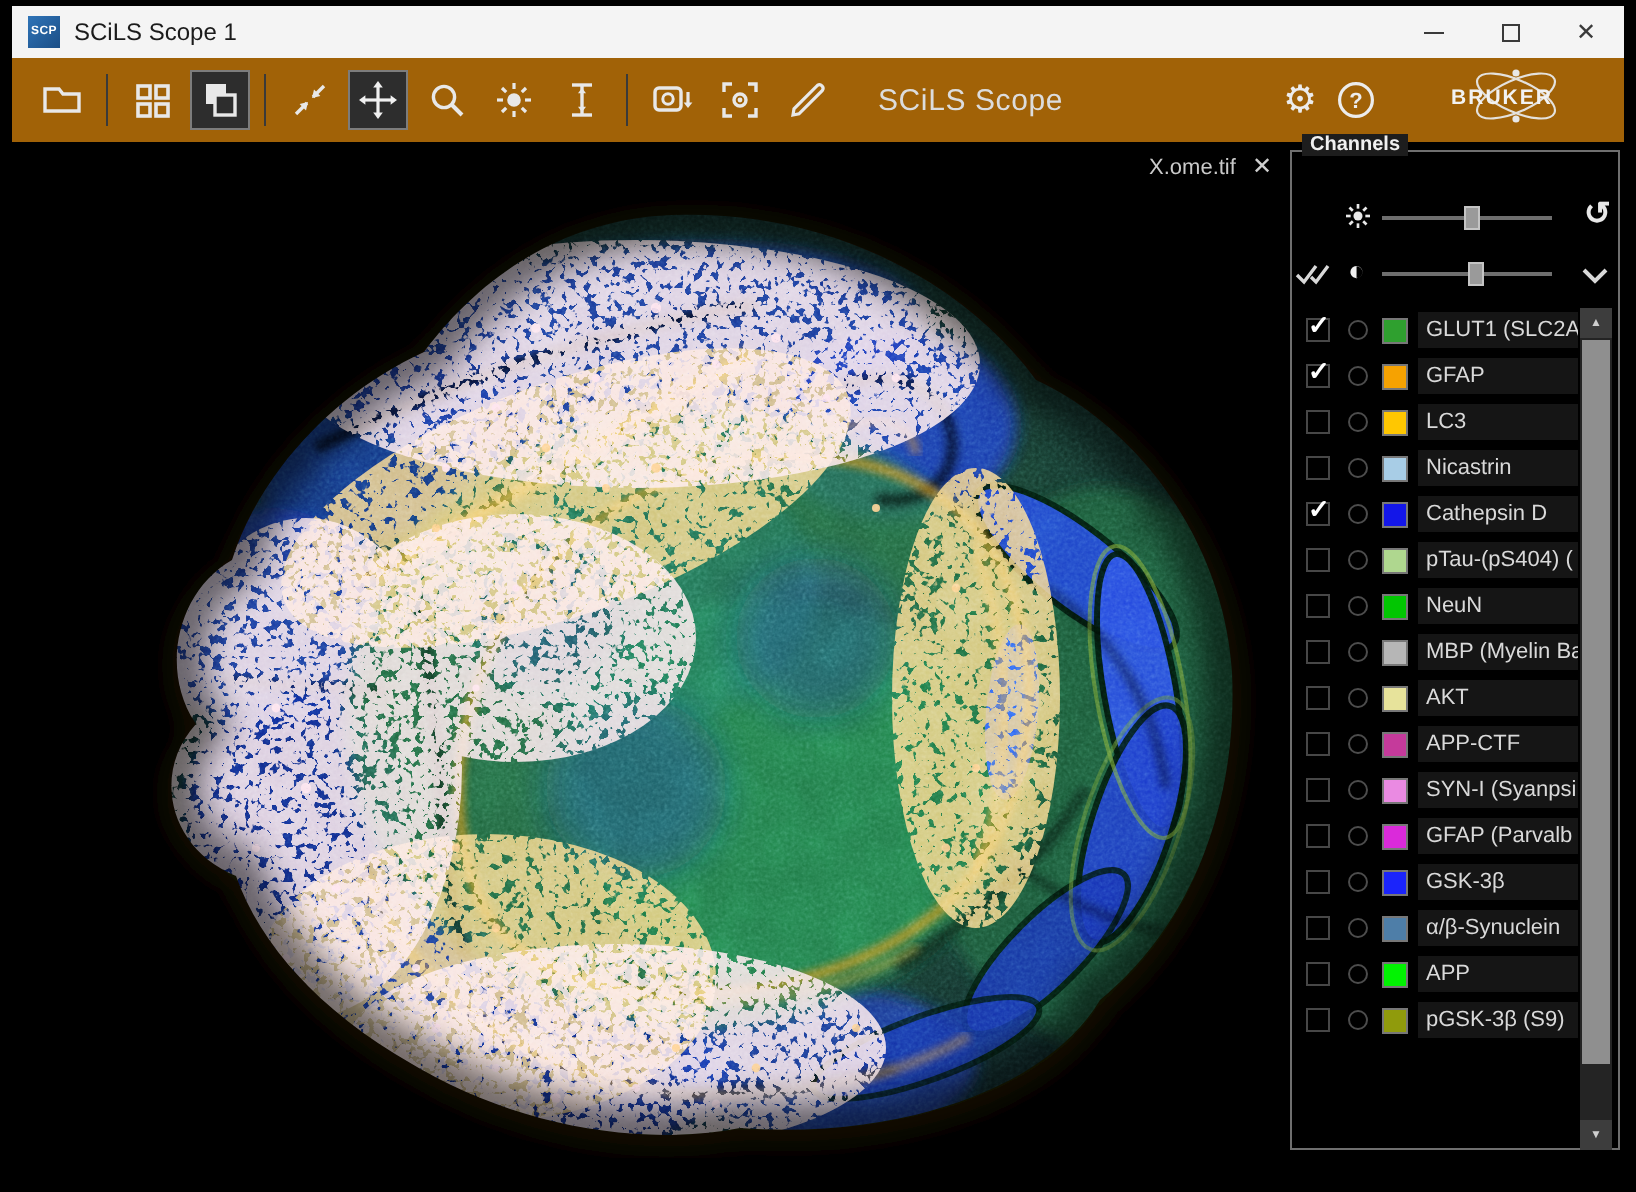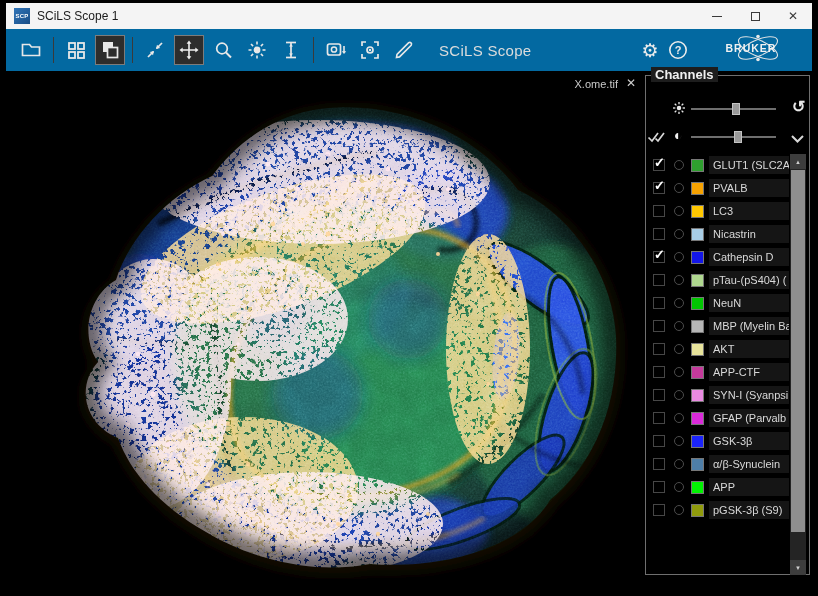--- a/index.html
+++ b/index.html
@@ -10,42 +10,42 @@
   
   .titlebar{position:absolute;left:0;top:0;width:100%;height:26px;background:#f4f4f4;display:flex;align-items:center;}
   .app-icon{width:16px;height:16px;margin-left:8px;background:linear-gradient(135deg,#2f74b8 0%,#1b4e86 100%);color:#fff;font-size:6px;font-weight:bold;display:flex;align-items:center;justify-content:center;letter-spacing:.2px;}
   .title-text{margin-left:7px;font-size:12px;color:#1b1b1b;}
   .win-controls{margin-left:auto;display:flex;height:100%;}
   .win-btn{width:38px;height:100%;display:flex;align-items:center;justify-content:center;color:#3a3a3a;font-size:12px;cursor:default;}
   .glyph-min{display:block;width:10px;height:1px;background:#3a3a3a;}
   .glyph-max{display:block;width:9px;height:9px;border:1px solid #3a3a3a;}
 
   
-  .toolbar{position:absolute;left:0;top:26px;width:100%;height:42px;background:#0369a1;display:flex;align-items:center;}
+  .toolbar{position:absolute;left:0;top:26px;width:100%;height:42px;background:#a16207;display:flex;align-items:center;}
   .tbtn{width:30px;height:30px;margin:0 2px;display:flex;align-items:center;justify-content:center;border:1px solid transparent;}
   .tbtn.active{background:#2d2d2d;border-color:#7c7c7c;}
   .tbtn svg{display:block;}
   .tsep{width:1px;height:26px;background:#3a3a3a;margin:0 5px;}
   .tb-label{margin-left:18px;font-size:15px;color:#dcdcdc;letter-spacing:.3px;}
   .tb-right{margin-left:auto;display:flex;align-items:center;}
   .gear-btn,.help-btn{width:28px;height:28px;display:flex;align-items:center;justify-content:center;color:#ececec;}
   .gear-btn{font-size:19px;}
   .brand{margin:0 26px 0 28px;}
 
   
   .content{position:absolute;left:0;top:68px;width:100%;height:518px;background:#000000;}
   .tabbar{position:absolute;left:12px;top:3px;width:622px;height:19px;display:flex;justify-content:flex-end;align-items:center;}
   .tab-label{font-size:11px;color:#c9c9c9;padding:2px 4px;}
   .tab-close{font-size:12px;color:#cfcfcf;padding:0 4px 2px 4px;}
   .viewport{position:absolute;left:12px;top:23px;width:622px;height:485px;background:#000;overflow:hidden;}
   .viewport svg{display:block;}
 
   
   .panel{position:absolute;left:639px;top:4px;width:165px;height:500px;border:1px solid #6f6f6f;}
-  .panel-title{position:absolute;top:-9px;left:5px;background:#1d1d1d;padding:0 4px;font-size:13px;font-weight:bold;color:#f0f0f0;}
+  .panel-title{position:absolute;top:-9px;left:5px;background:#1d1d1d;padding:0 4px;font-size:10px;font-weight:bold;color:#f0f0f0;}
   .ctl-row{position:absolute;left:0;width:100%;height:22px;}
   .ctl-row.r1{top:22px;}
   .ctl-row.r2{top:50px;}
   .ctl-icon{position:absolute;color:#e2e2e2;}
   .slider{position:absolute;left:45px;top:10px;width:85px;height:2px;background:#6e6e6e;}
   .slider .handle{position:absolute;top:-5px;width:8px;height:12px;background:#9a9a9a;border:1px solid #c4c4c4;}
   .reset-glyph{position:absolute;left:146px;top:-1px;font-size:16px;color:#e8e8e8;font-weight:bold;}
   .contrast-glyph{position:absolute;left:28px;top:1px;font-size:14px;color:#f0f0f0;}
   .chev{position:absolute;left:144px;top:4px;}
   .dblcheck{position:absolute;left:1px;top:3px;}
@@ -445,21 +445,21 @@
     <span class="solo"></span>
     <span class="swatch" style="background: rgb(47, 160, 47);"></span>
     <span class="cname">GLUT1 (SLC2A1</span>
   </div>
             <div class="chan-row">
     <span class="cb">
                 <span class="checkmark">✓</span>
               </span>
     <span class="solo"></span>
     <span class="swatch" style="background: rgb(246, 162, 1);"></span>
-    <span class="cname">PVALB</span>
+    <span class="cname">GFAP</span>
   </div>
             <div class="chan-row">
     <span class="cb">
                 <span class="checkmark"></span>
               </span>
     <span class="solo"></span>
     <span class="swatch" style="background: rgb(255, 199, 1);"></span>
     <span class="cname">LC3</span>
   </div>
             <div class="chan-row">

